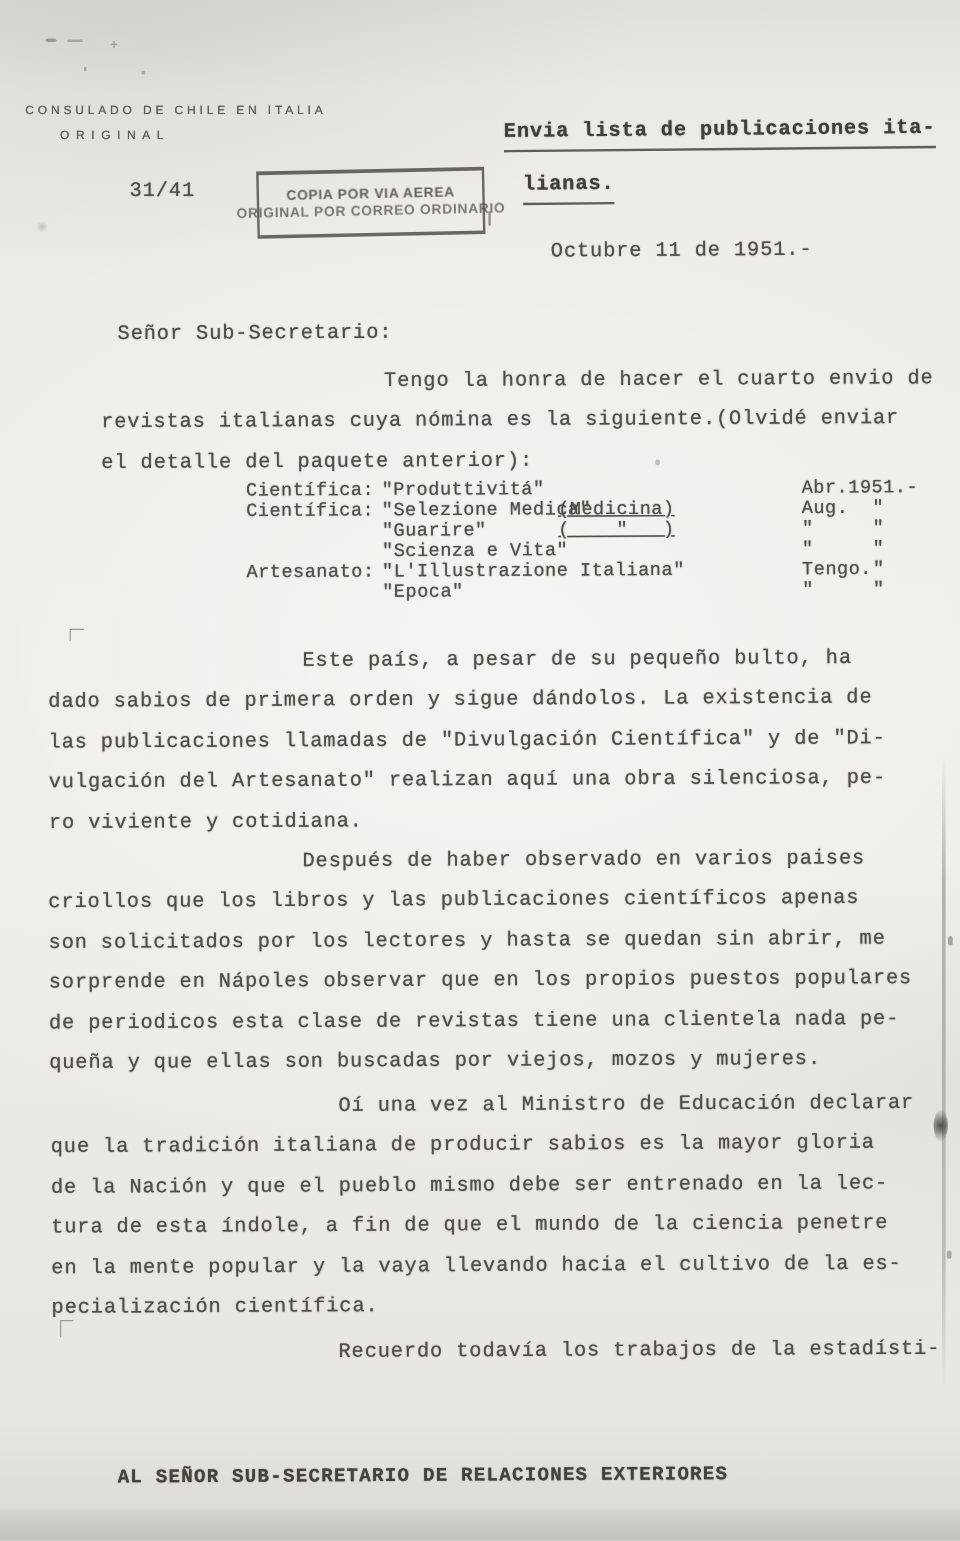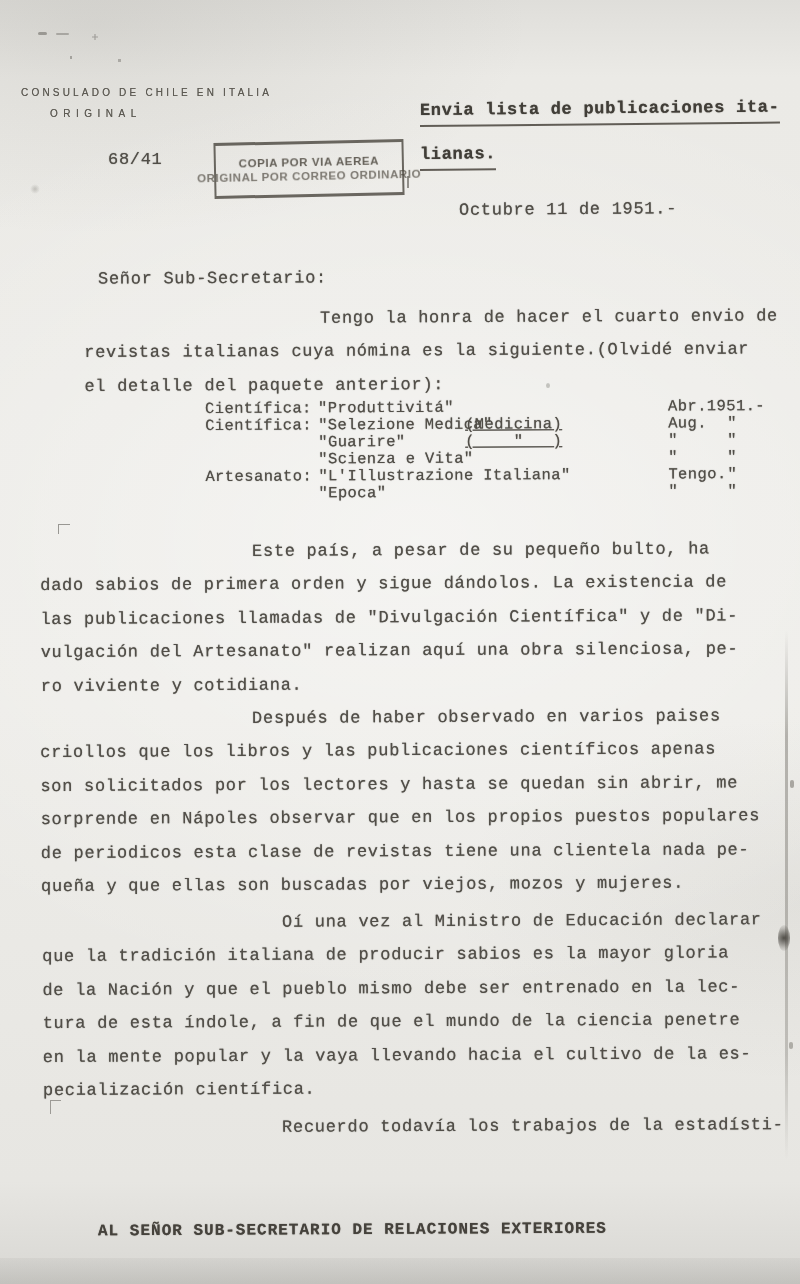--- a/index.html
+++ b/index.html
@@ -50,21 +50,21 @@
   }
   .stamp-line2{opacity:0.7;}
   .stamp-tick{left:407px;top:176px;width:2px;height:12px;background:rgba(70,66,58,0.55);}
   
   .subject-line{
     font-weight:bold;font-size:17px;line-height:20px;
     border-bottom:2px solid rgba(62,58,50,0.8);
     padding-bottom:4px;transform:rotate(-0.55deg);transform-origin:left bottom;
   }
   .subj1{left:420px;top:101px;}
-  .subj2{left:420px;top:145px;}
+  .subj2{left:436px;top:145px;}
   .dateline{left:459px;top:199px;line-height:22px;transform:rotate(-0.4deg);}
   .salutation{left:98px;top:262px;transform:rotate(-0.3deg);}
   
   .para{transform:rotate(-0.3deg);transform-origin:left top;}
   .para .ln{display:block;height:33.4px;}
   .p1{left:84px;top:303px;}  .p1 .ln:first-child{padding-left:236px;}
   .p2{left:40px;top:536px;}  .p2 .ln:first-child{padding-left:212px;}
   .p3{left:40px;top:703px;}  .p3 .ln:first-child{padding-left:212px;}
   .p4{left:42px;top:907px;}  .p4 .ln:first-child{padding-left:240px;}
   .p5{left:42px;top:1112px;} .p5 .ln:first-child{padding-left:240px;}
@@ -106,21 +106,21 @@
   .bottom-band{left:0;top:1258px;width:800px;height:26px;background:linear-gradient(rgba(120,118,112,0.08),rgba(120,118,112,0.22));}
 </style>
 </head>
 <body>
 
 <div>
 
   <div class="abs letterhead lh1">CONSULADO DE CHILE EN ITALIA</div>
   <div class="abs letterhead lh2">ORIGINAL</div>
 
-  <div class="abs typed docnum">68/41</div>
+  <div class="abs typed docnum">31/41</div>
 
   <div class="abs stamp">
     <div class="stamp-line">COPIA POR VIA AEREA</div>
     <div class="stamp-line stamp-line2">ORIGINAL POR CORREO ORDINARIO</div>
   </div>
   <div class="abs stamp-tick artifact"></div>
 
   <div class="abs typed typed-dark subject-line subj1">Envia lista de publicaciones ita-</div>
   <div class="abs typed typed-dark subject-line subj2">lianas.</div>
 

